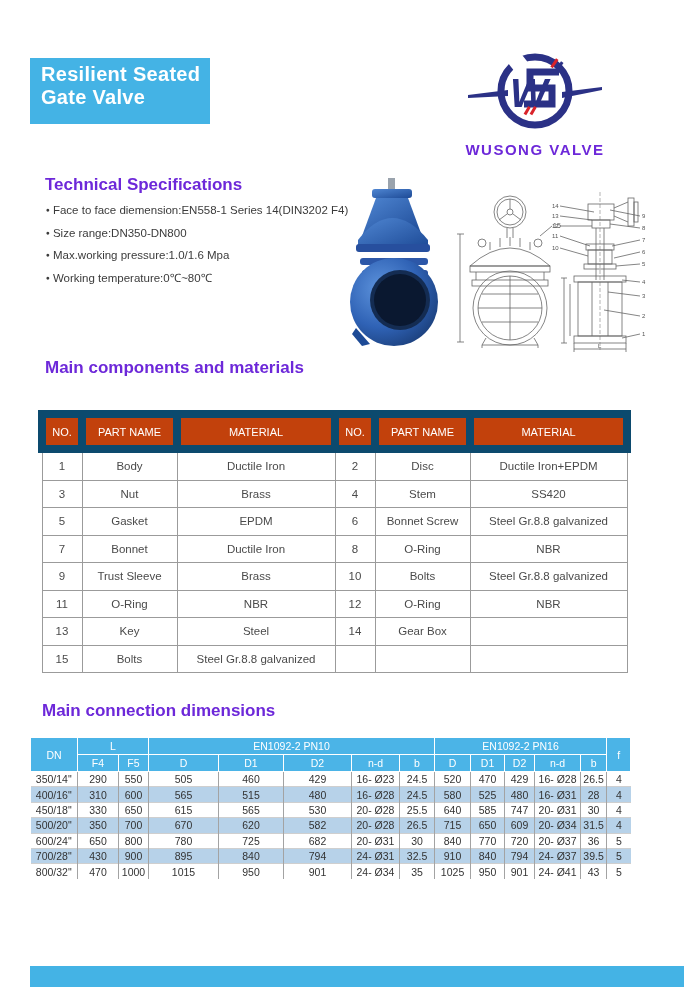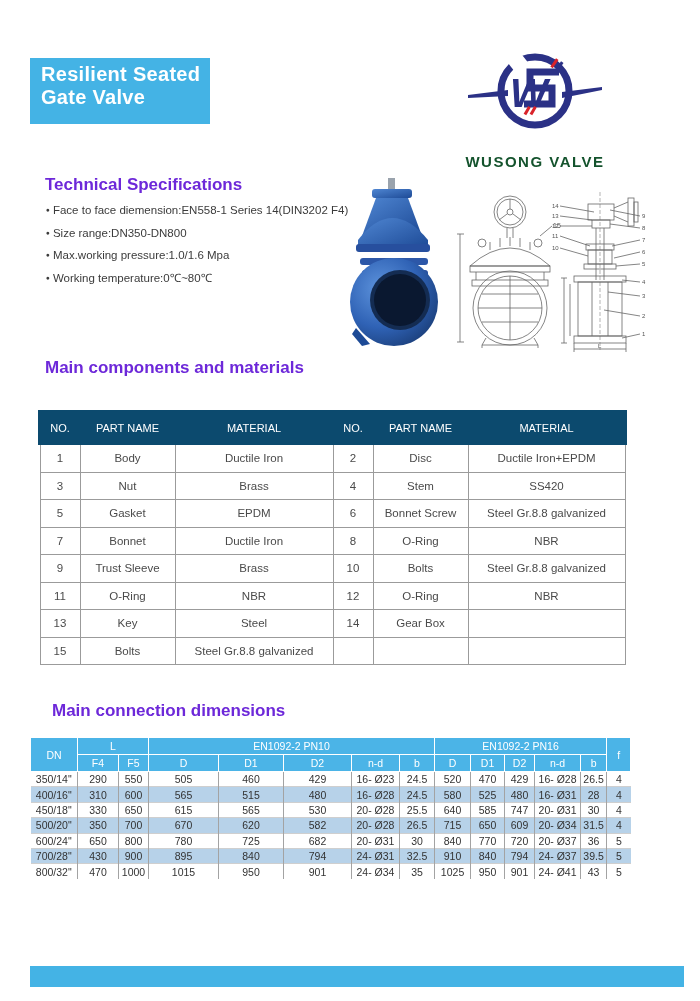--- a/index.html
+++ b/index.html
@@ -10,38 +10,38 @@
   
   #header-box{left:30px;top:58px;width:180px;height:66px;background:#44b3e5;color:#fff;
               box-sizing:border-box;padding:5px 8px 0 11px}
   .hdr-title{font-size:20px;font-weight:700;line-height:23px;letter-spacing:.3px}
   .hdr-sub{font-size:12px;font-weight:600;margin-top:15px}
   .hdr-sub span{display:inline-block}
   .hdr-sub .gap{width:22px}
 
   
   #logo{left:452px;top:46px;width:166px;text-align:center}
-  #brand-text{font-size:15px;font-weight:700;color:#14532d;letter-spacing:1.5px;margin-top:13px}
+  #brand-text{font-size:15px;font-weight:700;color:#6d28d9;letter-spacing:1.5px;margin-top:1px}
 
   
   .section-title{color:#6d28d9;font-size:17px;font-weight:600}
   #tech-title{left:45px;top:175px}
   #comp-title{left:45px;top:358px}
-  #dims-title{left:52px;top:701px}
+  #dims-title{left:42px;top:701px}
 
   
   #tech-list{left:46px;top:199px;font-size:11.5px;color:#3b3b3b}
   .spec-line{line-height:21.5px;white-space:nowrap}
   .spec-line.bullet::before{content:"●";font-size:6.5px;vertical-align:2px;margin-right:3px;color:#3b3b3b}
   .spec-line.indent{padding-left:168px}
 
   
   #comp-table{left:38px;top:410px;width:585px;border-collapse:collapse;table-layout:fixed}
-  #comp-table th{background:#0c4a6e;color:#fff;font-weight:400;font-size:11px;height:27px;
-                 border:4px solid #0c4a6e;padding:0}
+  #comp-table th{background:#c2410c;color:#fff;font-weight:400;font-size:11px;height:27px;
+                 border:8px solid #0c4a6e;padding:0}
   #comp-table td{border:1px solid #9b9b9b;height:26.5px;text-align:center;font-size:11.5px;
                  color:#4a4a4a;padding:0}
 
   
   #dims-table{left:30px;top:737px;width:600px;border-collapse:collapse;table-layout:fixed}
   #dims-table thead th{background:#4bb4e7;color:#fff;font-weight:400;font-size:10.5px;
                        border:1px solid #fff;height:16px;padding:0}
   #dims-table tbody td{font-size:10.5px;color:#333;text-align:center;height:14.4px;padding:0;
                        border-right:1px solid #a3a3a3;border-top:1px solid #cfcfcf;white-space:nowrap}
   #dims-table tbody tr.stripe td{background:#b7d2e9}

